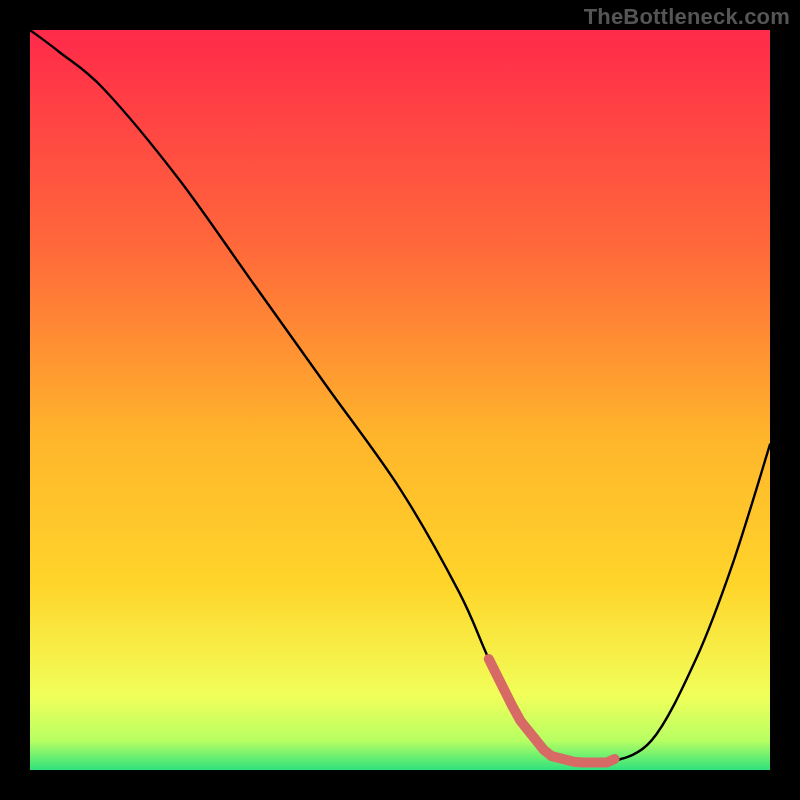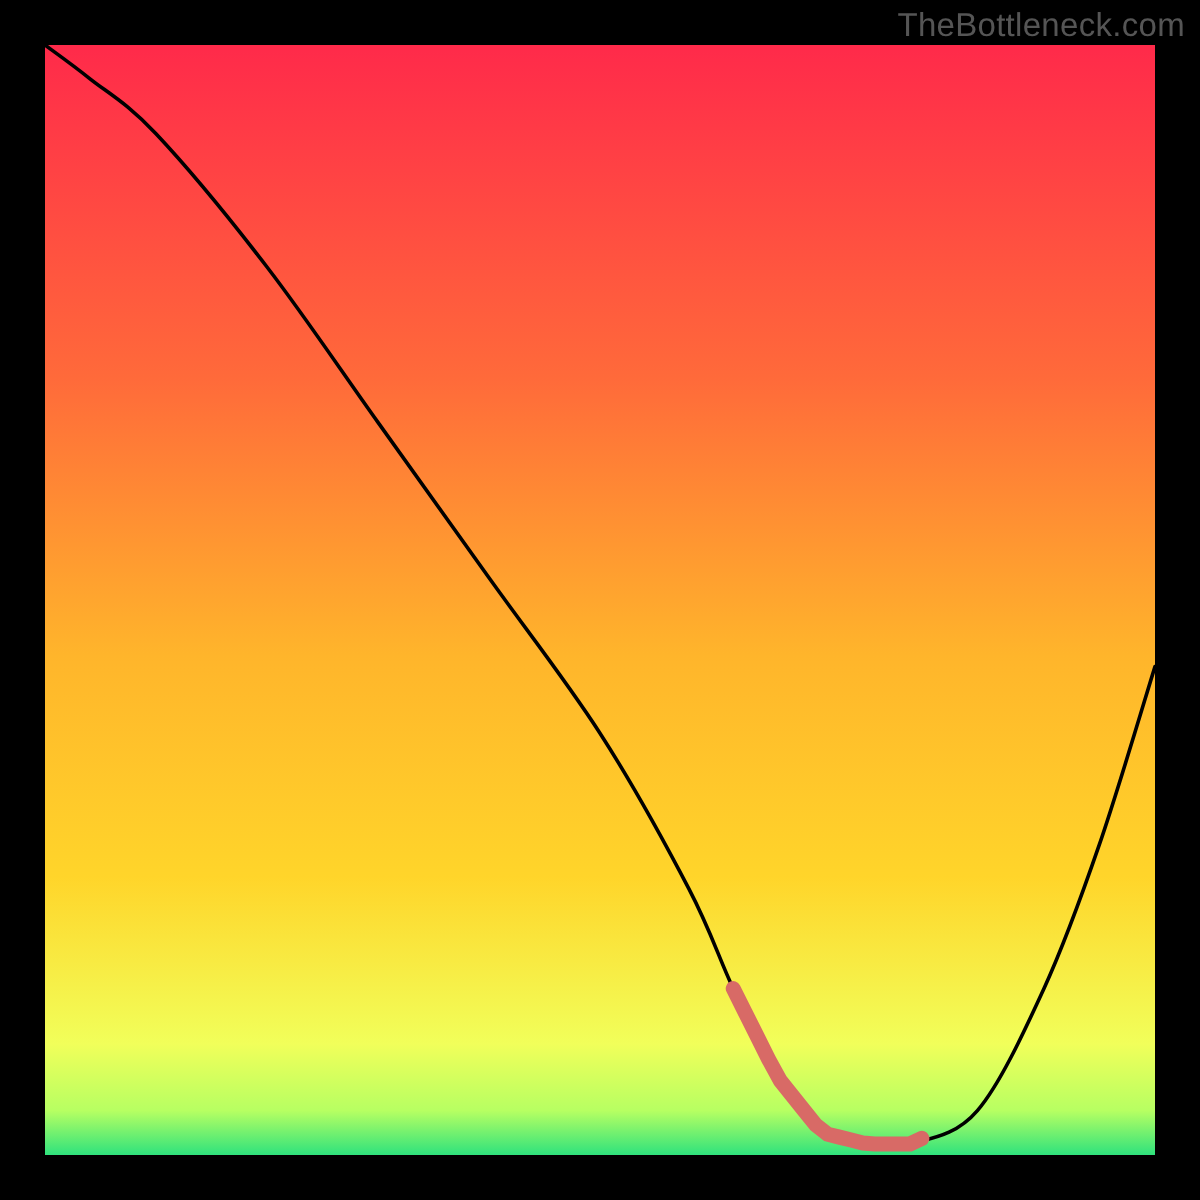--- a/index.html
+++ b/index.html
@@ -16,21 +16,21 @@
     width: 800px;
     height: 800px;
     background: #000;
   }
   .watermark {
     position: absolute;
     top: 4px;
     right: 10px;
     color: #555;
     font-size: 22px;
-    font-weight: 400;
+    font-weight: 700;
     letter-spacing: 0.2px;
     z-index: 10;
   }
   .plot {
     position: absolute;
     left: 30px;
     top: 30px;
     width: 740px;
     height: 740px;
   }

